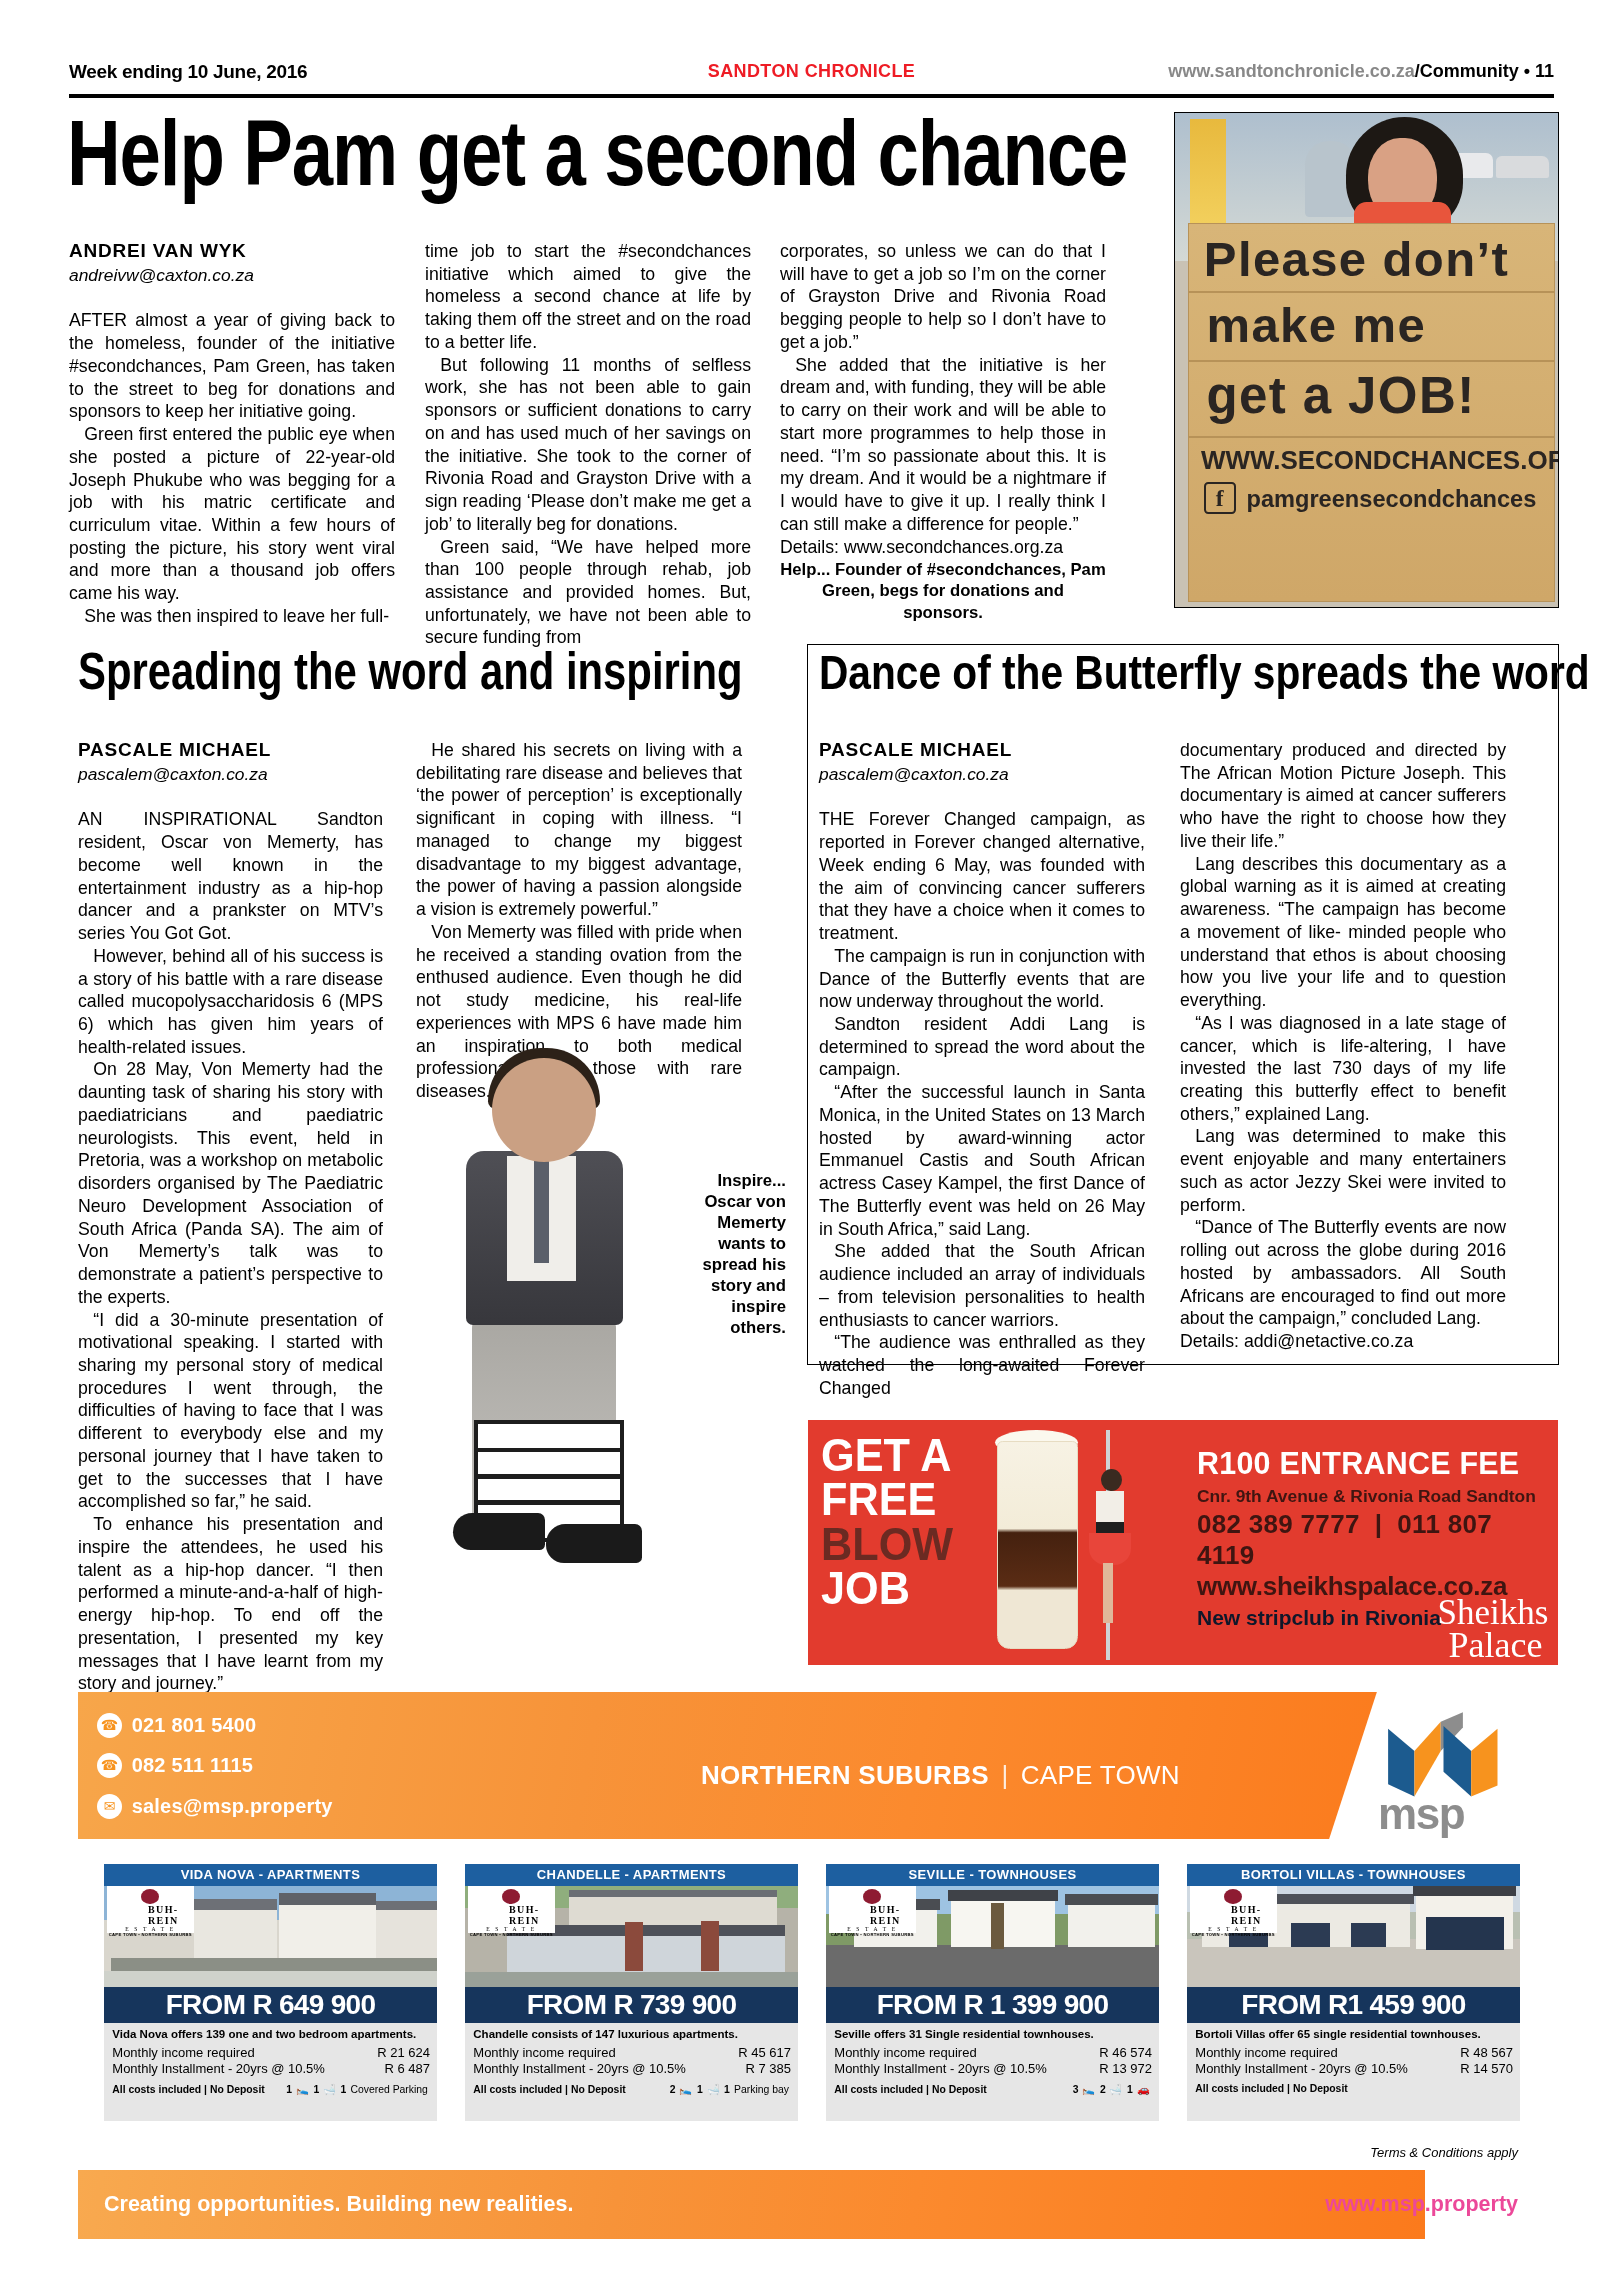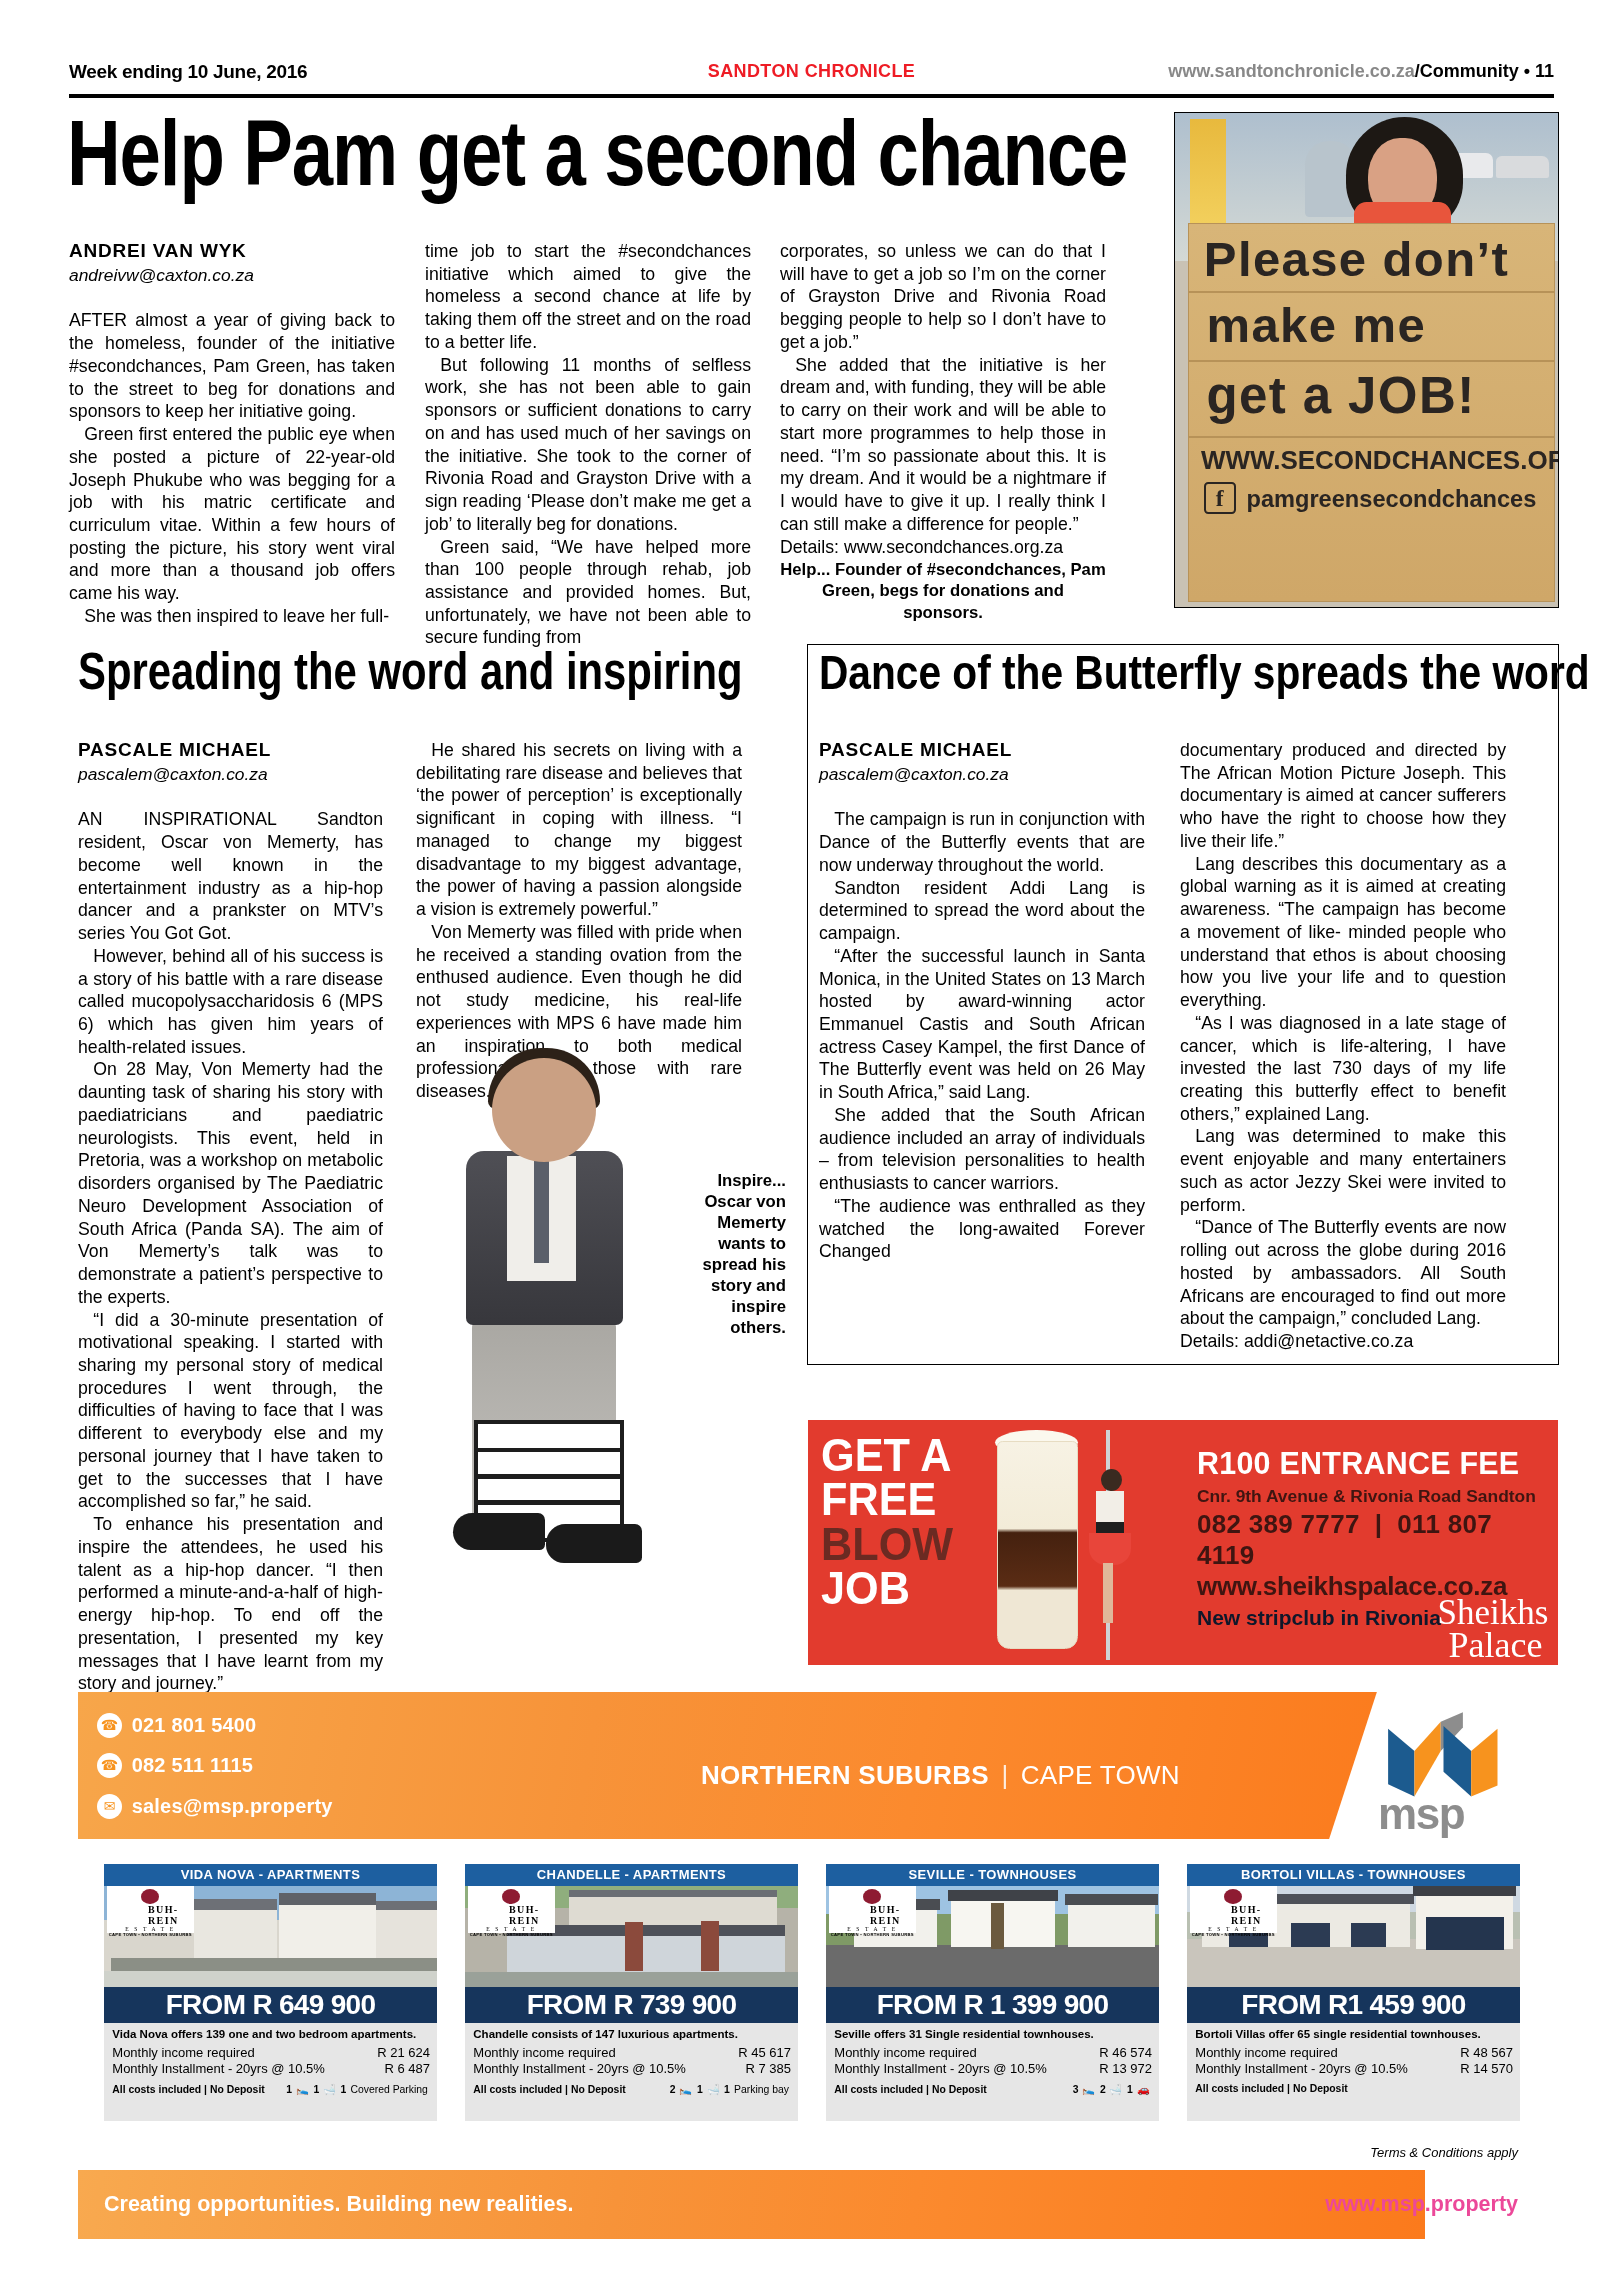--- a/index.html
+++ b/index.html
@@ -291,20 +291,21 @@
     <div class="p2-shoe2"></div>
   </div>
   <div class="caption2">Inspire... Oscar von Memerty wants to spread his story and inspire others.</div>
 
   <div class="box3"></div>
   <div class="headline-3">Dance of the Butterfly spreads the word</div>
   <div class="col" id="a3c1">
     <div class="byline">PASCALE MICHAEL</div>
     <div class="byline-mail">pascalem@caxton.co.za</div>
     <div class="gap12"></div>
+    <p class="noindent">THE Forever Changed campaign, as reported in Forever changed alternative, Week ending 6 May, was founded with the aim of convincing cancer sufferers that they have a choice when it comes to treatment.</p>
     <p class="indent">The campaign is run in conjunction with Dance of the Butterfly events that are now underway throughout the world.</p>
     <p class="indent">Sandton resident Addi Lang is determined to spread the word about the campaign.</p>
     <p class="indent">“After the successful launch in Santa Monica, in the United States on 13 March hosted by award-winning actor Emmanuel Castis and South African actress Casey Kampel, the first Dance of The Butterfly event was held on 26 May in South Africa,” said Lang.</p>
     <p class="indent">She added that the South African audience included an array of individuals – from television personalities to health enthusiasts to cancer warriors.</p>
     <p class="indent">“The audience was enthralled as they watched the long-awaited Forever Changed</p>
   </div>
   <div class="col" id="a3c2">
     <p class="noindent">documentary produced and directed by The African Motion Picture Joseph. This documentary is aimed at cancer sufferers who have the right to choose how they live their life.”</p>
     <p class="indent">Lang describes this documentary as a global warning as it is aimed at creating awareness. “The campaign has become a movement of like- minded people who understand that ethos is about choosing how you live your life and to question everything.</p>
     <p class="indent">“As I was diagnosed in a late stage of cancer, which is life-altering, I have invested the last 730 days of my life creating this butterfly effect to benefit others,” explained Lang.</p>

